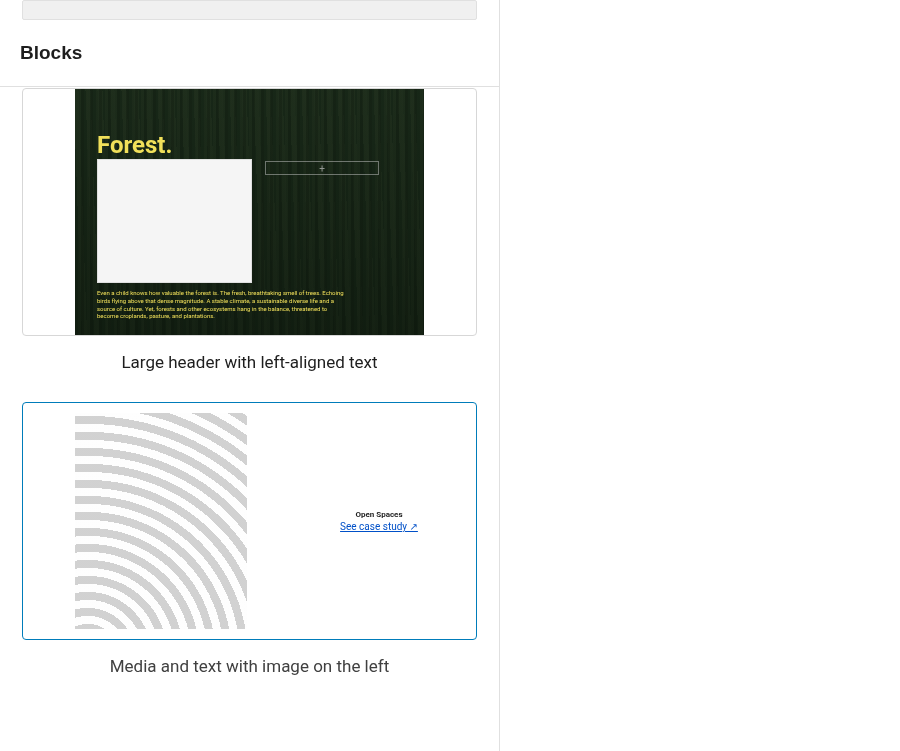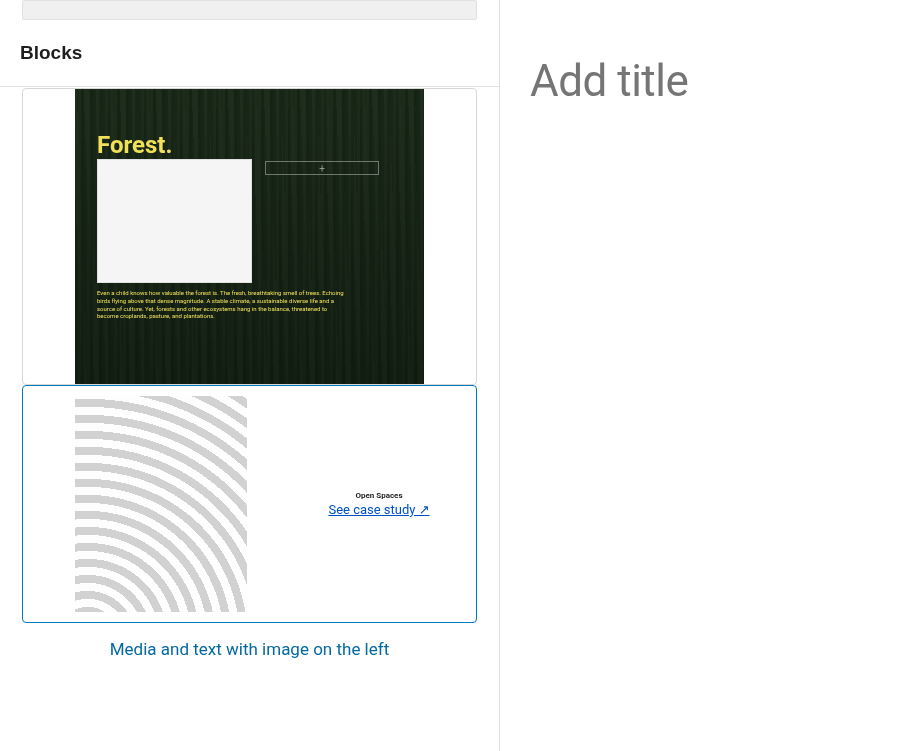--- a/index.html
+++ b/index.html
@@ -77,25 +77,25 @@
       border: 1.5px solid #007cba;
     }
     .pattern-label {
       text-align: center;
       font-size: 17px;
       color: #1e1e1e;
       margin-top: 16px;
       margin-bottom: 30px;
     }
     .pattern-label.selected {
-      color: #0369a1;
+      color: #404040;
     }
     
     .pattern1-preview {
-      height: 295px;
+      height: 246px;
       padding: 0 52px;
       display: flex;
       align-items: stretch;
     }
     .forest-bg {
       flex: 1;
       background: #1a2a1a;
       background-image:
         linear-gradient(rgba(20,35,20,0.4), rgba(10,20,10,0.6)),
         repeating-linear-gradient(90deg,
@@ -178,21 +178,21 @@
       align-items: center;
       justify-content: center;
     }
     .pattern2-heading {
       font-size: 8px;
       font-weight: 700;
       color: #1e1e1e;
       margin-bottom: 2px;
     }
     .pattern2-link {
-      font-size: 13px;
+      font-size: 10px;
       color: #0050c8;
       text-decoration: underline;
     }
     
     .editor {
       flex: 1;
       padding: 55px 30px;
     }
     .editor-title {
       font-size: 44px;
@@ -221,32 +221,32 @@
     <div class="pattern-card">
       <div class="pattern1-preview">
         <div class="forest-bg">
           <div class="forest-title">Forest.</div>
           <div class="forest-white-box"></div>
           <div class="forest-add-box">+</div>
           <div class="forest-paragraph">Even a child knows how valuable the forest is. The fresh, breathtaking smell of trees. Echoing birds flying above that dense magnitude. A stable climate, a sustainable diverse life and a source of culture. Yet, forests and other ecosystems hang in the balance, threatened to become croplands, pasture, and plantations.</div>
         </div>
       </div>
     </div>
+    <div class="pattern-label">Large header with left-aligned text</div>
 
     <div class="pattern-card selected">
       <div class="pattern2-preview">
         <div class="pattern2-image">
           <div class="pattern2-image-inner"></div>
         </div>
         <div class="pattern2-text">
           <div class="pattern2-heading">Open Spaces</div>
           <div class="pattern2-link">See case study ↗</div>
         </div>
       </div>
     </div>
     <div class="pattern-label selected">Media and text with image on the left</div>
 
   </div>
 </div>
 
 <div class="editor">
-  <div class="editor-title">Add title</div>
 </div>
 
 </body></html>

